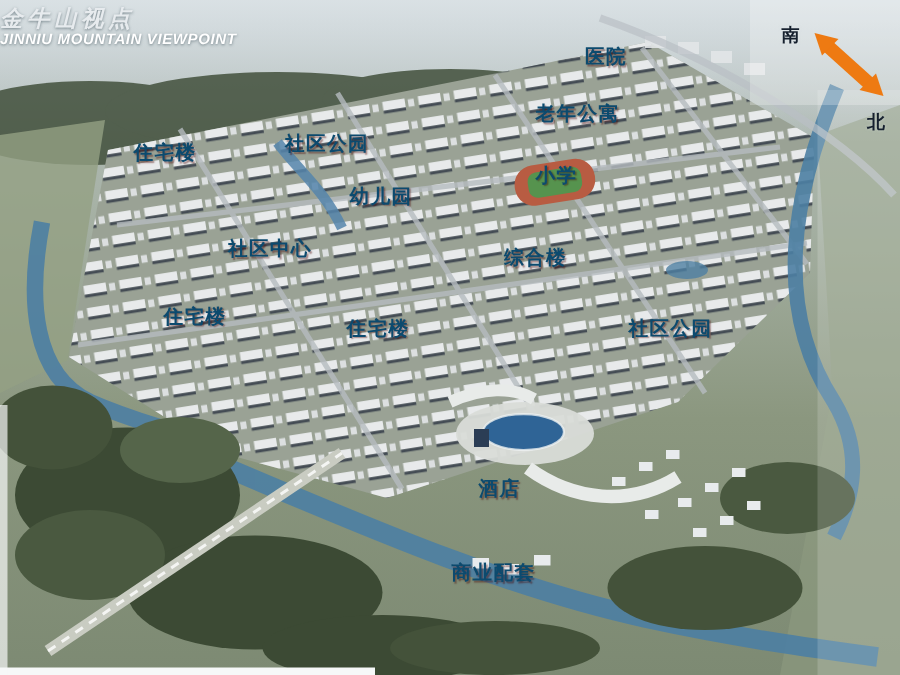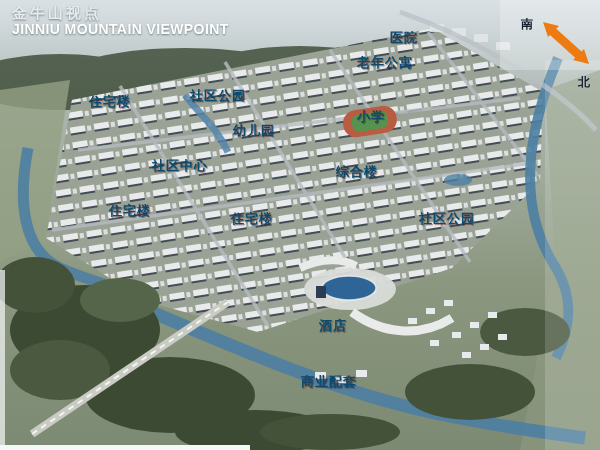--- a/index.html
+++ b/index.html
@@ -2,23 +2,23 @@
 <html><head>
 <meta charset="utf-8">
 <style>
   html,body{margin:0;padding:0;background:#ffffff;}
   .stage{
     position:relative;width:600px;height:450px;overflow:hidden;
     font-family:"Liberation Sans","DejaVu Sans",sans-serif;
     background:#aab4ad;
   }
   .scene{position:absolute;left:0;top:0;width:600px;height:450px;display:block;}
-  .title-block{position:absolute;left:12px;top:4px;color:#ffffff;line-height:1.15;}
+  .title-block{position:absolute;left:0;top:4px;color:#ffffff;line-height:1.15;font-style:italic;}
   .title-zh{font-size:15px;font-weight:bold;letter-spacing:3px;color:#e7ebee;text-shadow:0 1px 2px rgba(40,60,70,.55);}
-  .title-en{font-size:14px;font-weight:bold;letter-spacing:.4px;color:#ffffff;text-shadow:0 1px 2px rgba(40,60,70,.55);}
+  .title-en{font-size:10px;font-weight:bold;letter-spacing:.4px;color:#ffffff;text-shadow:0 1px 2px rgba(40,60,70,.55);}
   .map-label{
     position:absolute;transform:translate(-50%,-50%);
     color:#0c4a6e;font-size:13px;font-weight:bold;letter-spacing:1px;
     white-space:nowrap;text-shadow:1px 1px 1px rgba(70,0,0,.45);
   }
   .compass-label{
     position:absolute;transform:translate(-50%,-50%);
     color:#16202e;font-size:12px;font-weight:bold;
     text-shadow:0 0 2px rgba(230,235,240,.5);
   }
@@ -150,21 +150,21 @@
 
   <div class="title-block">
     <div class="title-zh">金牛山视点</div>
     <div class="title-en">JINNIU MOUNTAIN VIEWPOINT</div>
   </div>
 
   <div class="compass-label" style="left:527px;top:24px">南</div>
   <div class="compass-label" style="left:584px;top:82px">北</div>
 
   <div class="map-label" style="left:404px;top:38px">医院</div>
-  <div class="map-label" style="left:385px;top:63px">老年公寓</div>
+  <div class="map-label" style="left:385px;top:76px">老年公寓</div>
   <div class="map-label" style="left:110px;top:102px">住宅楼</div>
   <div class="map-label" style="left:218px;top:96px">社区公园</div>
   <div class="map-label" style="left:254px;top:131px">幼儿园</div>
   <div class="map-label" style="left:371px;top:117px">小学</div>
   <div class="map-label" style="left:180px;top:166px">社区中心</div>
   <div class="map-label" style="left:357px;top:172px">综合楼</div>
   <div class="map-label" style="left:130px;top:211px">住宅楼</div>
   <div class="map-label" style="left:252px;top:219px">住宅楼</div>
   <div class="map-label" style="left:447px;top:219px">社区公园</div>
   <div class="map-label" style="left:333px;top:326px">酒店</div>

